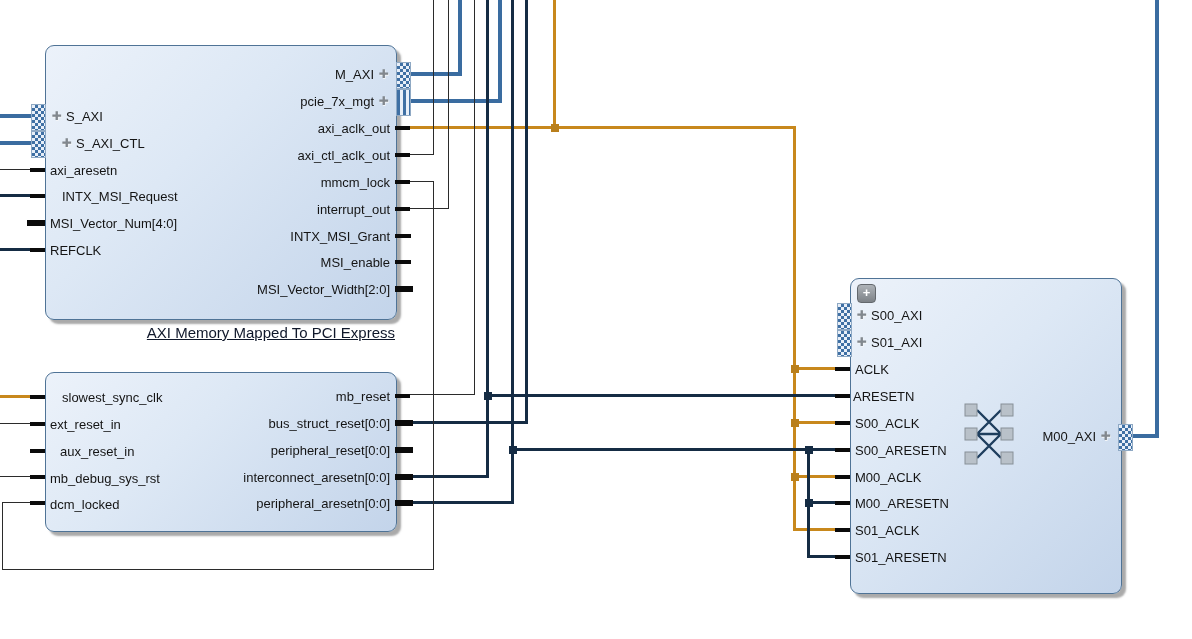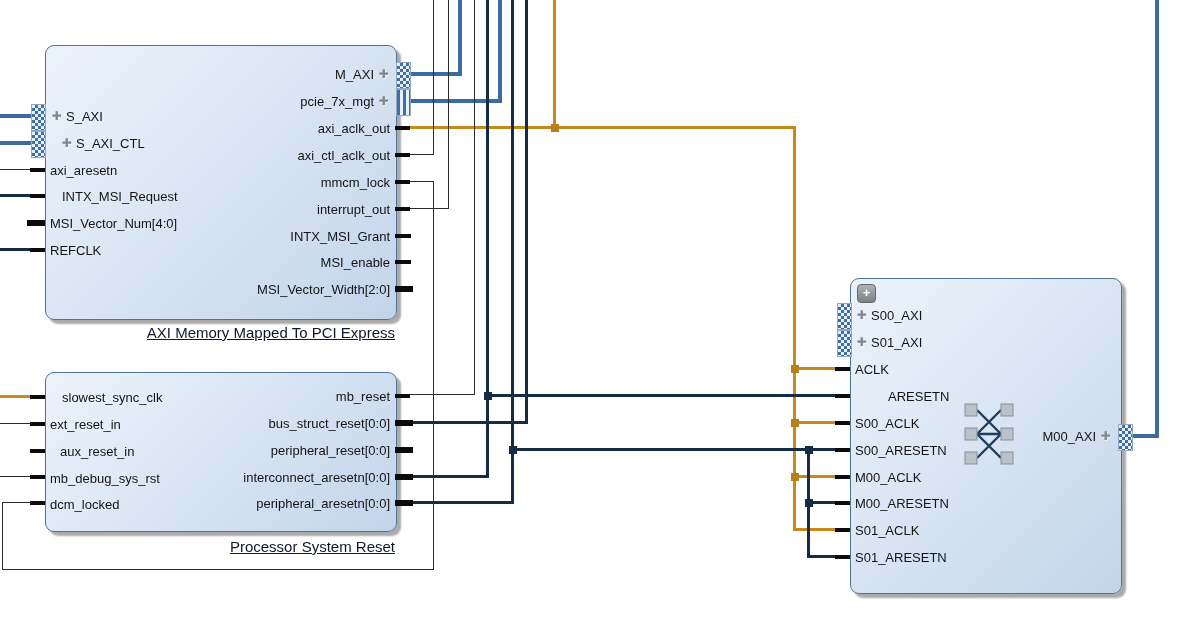--- a/index.html
+++ b/index.html
@@ -187,21 +187,20 @@
       <span>INTX_MSI_Grant</span>
     </div>
   <div class="port" style="right:802px;top:262px;">
       <span>MSI_enable</span>
     </div>
   <div class="port" style="right:802px;top:289px;">
       <span>MSI_Vector_Width[2:0]</span>
     </div>
 
   <div class="block" style="left:45px;top:372px;width:350px;height:158px;"></div>
-  <div class="bsub" style="left:45px;top:538px;width:350px;">Processor System Reset</div>
 
   <div class="stub" style="left:30px;top:395px;width:15px;height:4px;"></div>
   <div class="stub" style="left:30px;top:422px;width:15px;height:4px;"></div>
   <div class="stub" style="left:30px;top:449px;width:15px;height:4px;"></div>
   <div class="stub" style="left:30px;top:475px;width:15px;height:4px;"></div>
   <div class="stub" style="left:30px;top:501px;width:15px;height:4px;"></div>
   <div class="stub" style="left:395px;top:394px;width:15px;height:4px;"></div>
   <div class="stub" style="left:395px;top:420px;width:18px;height:6px;"></div>
   <div class="stub" style="left:395px;top:447px;width:18px;height:6px;"></div>
   <div class="stub" style="left:395px;top:474px;width:18px;height:6px;"></div>
@@ -274,21 +273,21 @@
       <span class="ifp"></span>
       <span>S00_AXI</span>
     </div>
   <div class="port" style="left:855px;top:342px;">
       <span class="ifp"></span>
       <span>S01_AXI</span>
     </div>
   <div class="port" style="left:855px;top:369px;">
       <span>ACLK</span>
     </div>
-  <div class="port" style="left:888px;top:396px;">
+  <div class="port" style="left:853px;top:396px;">
       <span>ARESETN</span>
     </div>
   <div class="port" style="left:855px;top:423px;">
       <span>S00_ACLK</span>
     </div>
   <div class="port" style="left:855px;top:450px;">
       <span>S00_ARESETN</span>
     </div>
   <div class="port" style="left:855px;top:477px;">
       <span>M00_ACLK</span>

